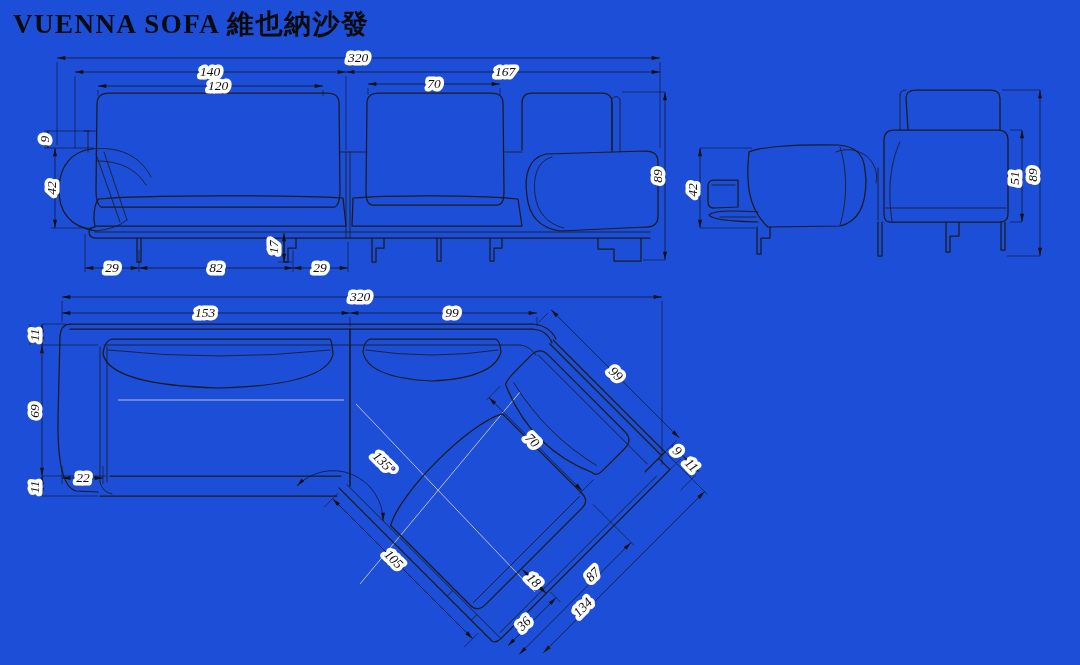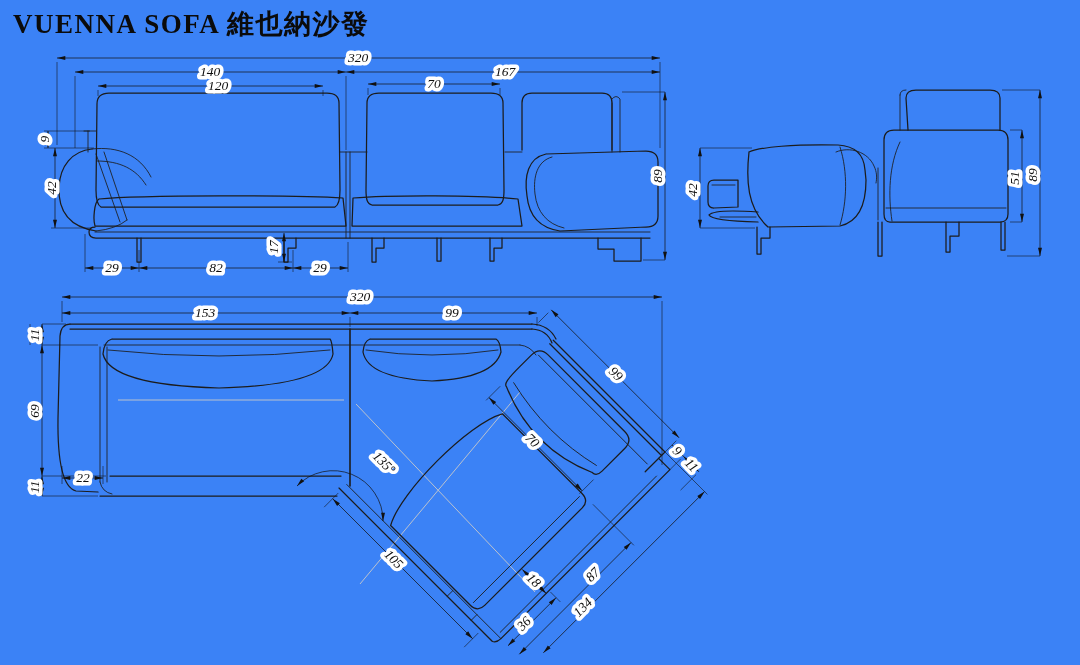--- a/index.html
+++ b/index.html
@@ -1,16 +1,16 @@
 <!DOCTYPE html>
 <html><head>
 <meta charset="utf-8">
 <style>
   html,body{margin:0;padding:0;background:#ffffff;width:1080px;height:665px;overflow:hidden;}
-  #stage{position:relative;width:1080px;height:665px;background:#3b82f6;}
+  #stage{position:relative;width:1080px;height:665px;background:#1d4ed8;}
   svg{position:absolute;left:0;top:0;}
   .title{font:bold 27px "Liberation Serif", serif;letter-spacing:1.5px;fill:#0b0b0b;}
   .ln{fill:none;stroke:#1c1c1c;stroke-width:1.25;stroke-linecap:round;stroke-linejoin:round;}
   .ln2{fill:none;stroke:#1c1c1c;stroke-width:0.85;stroke-linecap:round;stroke-linejoin:round;}
   .bold{stroke-width:1.6;}
   .dim{fill:none;stroke:#111;stroke-width:0.7;}
   .ext{fill:none;stroke:#111;stroke-width:0.55;}
   .gray{fill:none;stroke:#c9c9c9;stroke-width:0.9;}
   .dt{font:italic 13.5px "Liberation Serif", serif;fill:#0e0e0e;text-anchor:middle;
       paint-order:stroke;stroke:#ffffff;stroke-width:7px;stroke-linejoin:round;}

